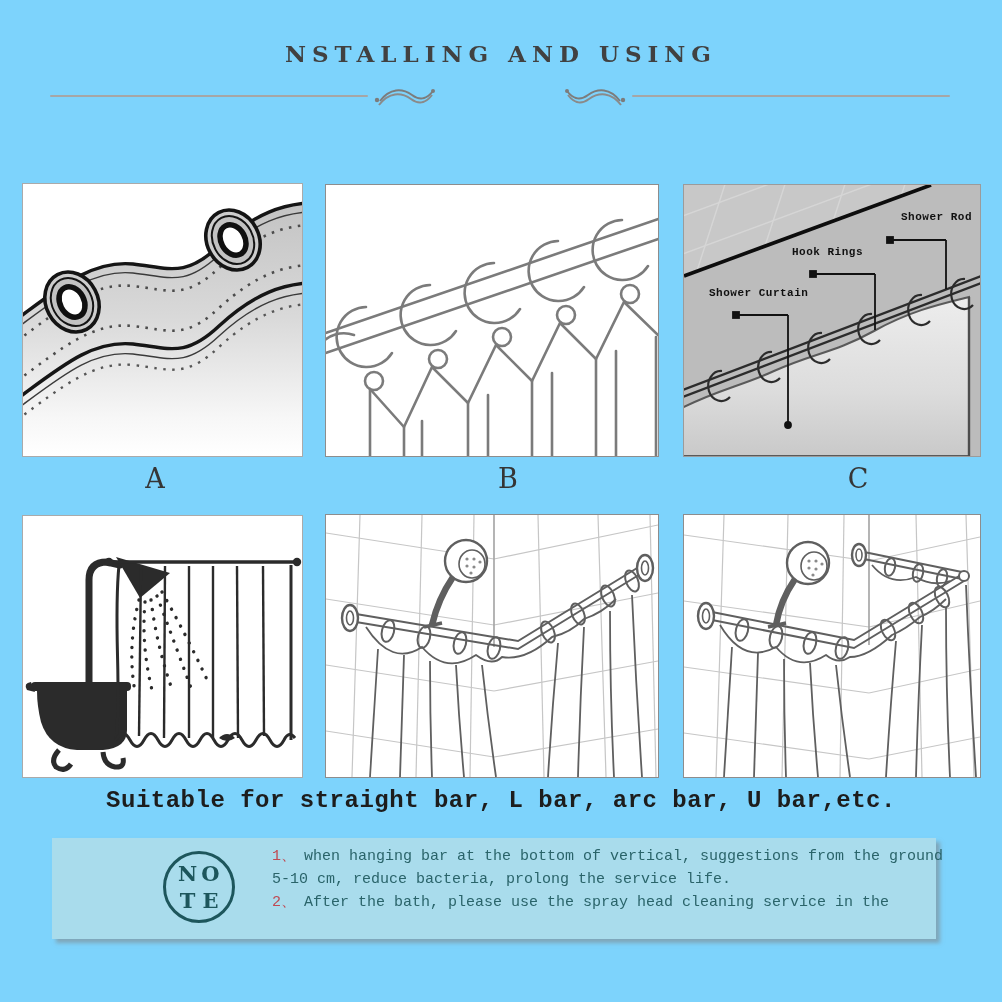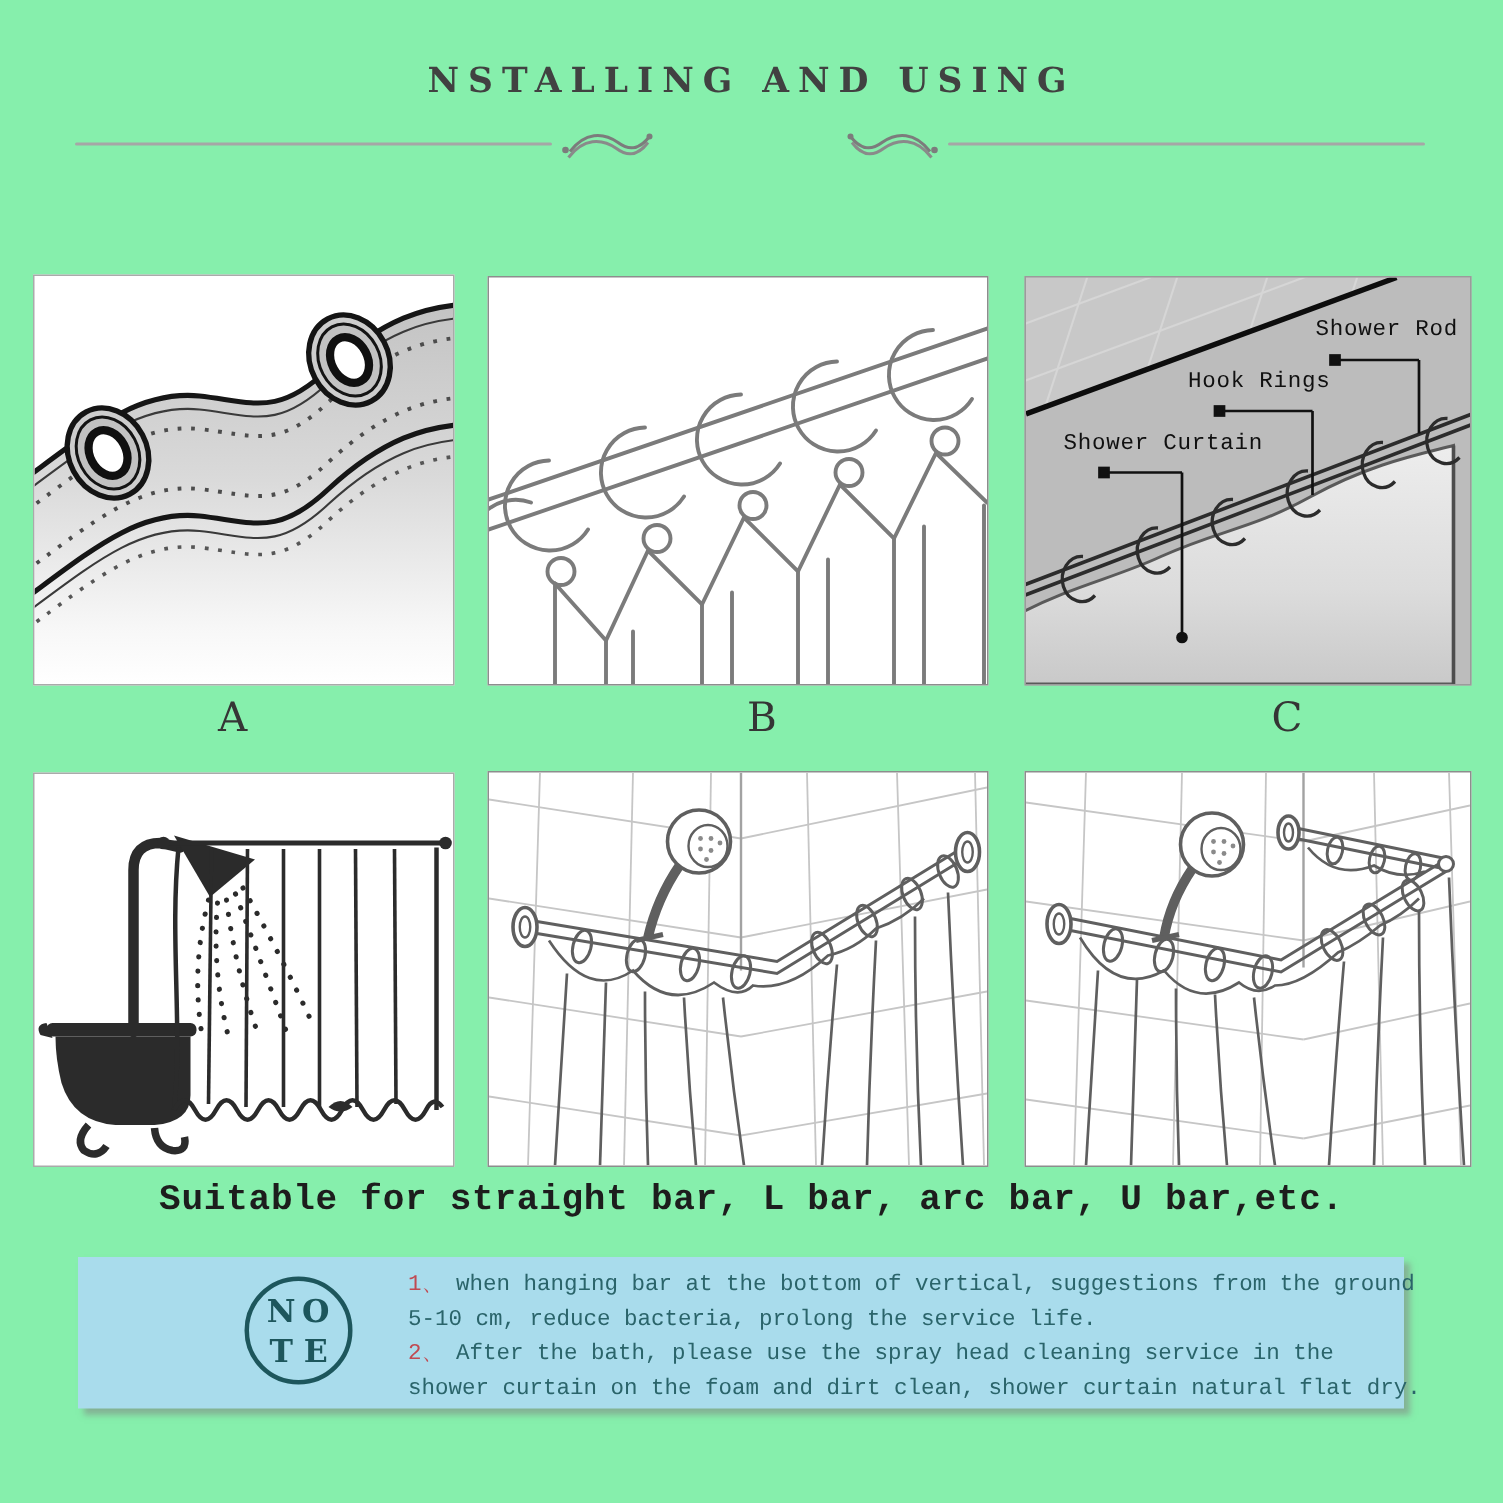--- a/index.html
+++ b/index.html
@@ -1,16 +1,16 @@
 <!DOCTYPE html>
 <html style="--title-color: #414141; --divider-color: #a6a6a6; --caption-color: #1d1d1d; --annotation-color: #101010; --note-bg: #a9dcec; --note-text: #2a646a; --note-num: #c04a52; --badge-color: #1d565c;"><head>
 <meta charset="utf-8">
 <style>
   html,body{margin:0;padding:0;background:#fff;}
-  #canvas{position:relative;width:1002px;height:1002px;background:#86efac;overflow:hidden;
+  #canvas{position:relative;width:1002px;height:1002px;background:#7dd3fc;overflow:hidden;
           font-family:"Liberation Sans",sans-serif;}
   
   .title{position:absolute;top:40px;left:0;width:100%;text-align:center;
          font-family:"DejaVu Serif",serif;font-weight:700;font-size:23px;
          letter-spacing:6px;color:var(--title-color,#414141);}
   .divider{position:absolute;top:84px;left:50px;width:900px;height:24px;
            display:flex;align-items:center;justify-content:center;}
   .divider .line{flex:1;height:2px;background:var(--divider-color,#a6a6a6);border-radius:1px;}
   .divider .orn{width:62px;height:24px;margin:0 6px;flex:0 0 auto;}
   .divider .gap{width:116px;flex:0 0 auto;}
@@ -21,22 +21,22 @@
   #panel-b{left:325px;top:184px;width:334px;height:273px;border-color:#8d8d8d;}
   #panel-c{left:683px;top:184px;width:298px;height:273px;border-color:#9b9b9b;background:#bcbcbc;}
   #panel-d{left:22px;top:515px;width:281px;height:263px;}
   #panel-e{left:325px;top:514px;width:334px;height:264px;border-color:#8d8d8d;}
   #panel-f{left:683px;top:514px;width:298px;height:264px;border-color:#8d8d8d;}
   .panel svg{display:block;width:100%;height:100%;}
   .abc{position:absolute;top:463px;width:44px;text-align:center;
        font-family:"DejaVu Serif",serif;font-size:27px;color:#353535;}
   #label-a{left:133px;}#label-b{left:486px;}#label-c{left:836px;}
   
-  .anno{position:absolute;font-family:"Liberation Mono",monospace;font-weight:400;
-        font-size:15px;letter-spacing:0.5px;color:var(--annotation-color,#101010);white-space:nowrap;}
+  .anno{position:absolute;font-family:"Liberation Mono",monospace;font-weight:700;
+        font-size:11px;letter-spacing:0.5px;color:var(--annotation-color,#101010);white-space:nowrap;}
   #anno-rod{right:8px;top:26px;}
   #anno-rings{left:108px;top:61px;text-align:center;}
   #anno-curtain{left:25px;top:102px;}
   
   .caption{position:absolute;top:787px;left:0;width:100%;text-align:center;
            font-family:"Liberation Mono",monospace;font-weight:700;font-size:24px;
            color:var(--caption-color,#1d1d1d);letter-spacing:0.5px;}
   
   .note{position:absolute;left:52px;top:838px;width:884px;height:101px;
         background:var(--note-bg,#a9dcec);
@@ -411,17 +411,16 @@
       <span>E</span>
     </div>
     <div class="note-text">
       <div>
         <span class="num">1、</span><span>when hanging bar at the bottom of vertical, suggestions from the ground</span>
       </div>
       <div>5-10 cm, reduce bacteria, prolong the service life.</div>
       <div>
         <span class="num">2、</span><span>After the bath, please use the spray head cleaning service in the</span>
       </div>
-      <div>shower curtain on the foam and dirt clean, shower curtain natural flat dry.</div>
     </div>
   </div>
 
 </div>
 
 </body></html>

